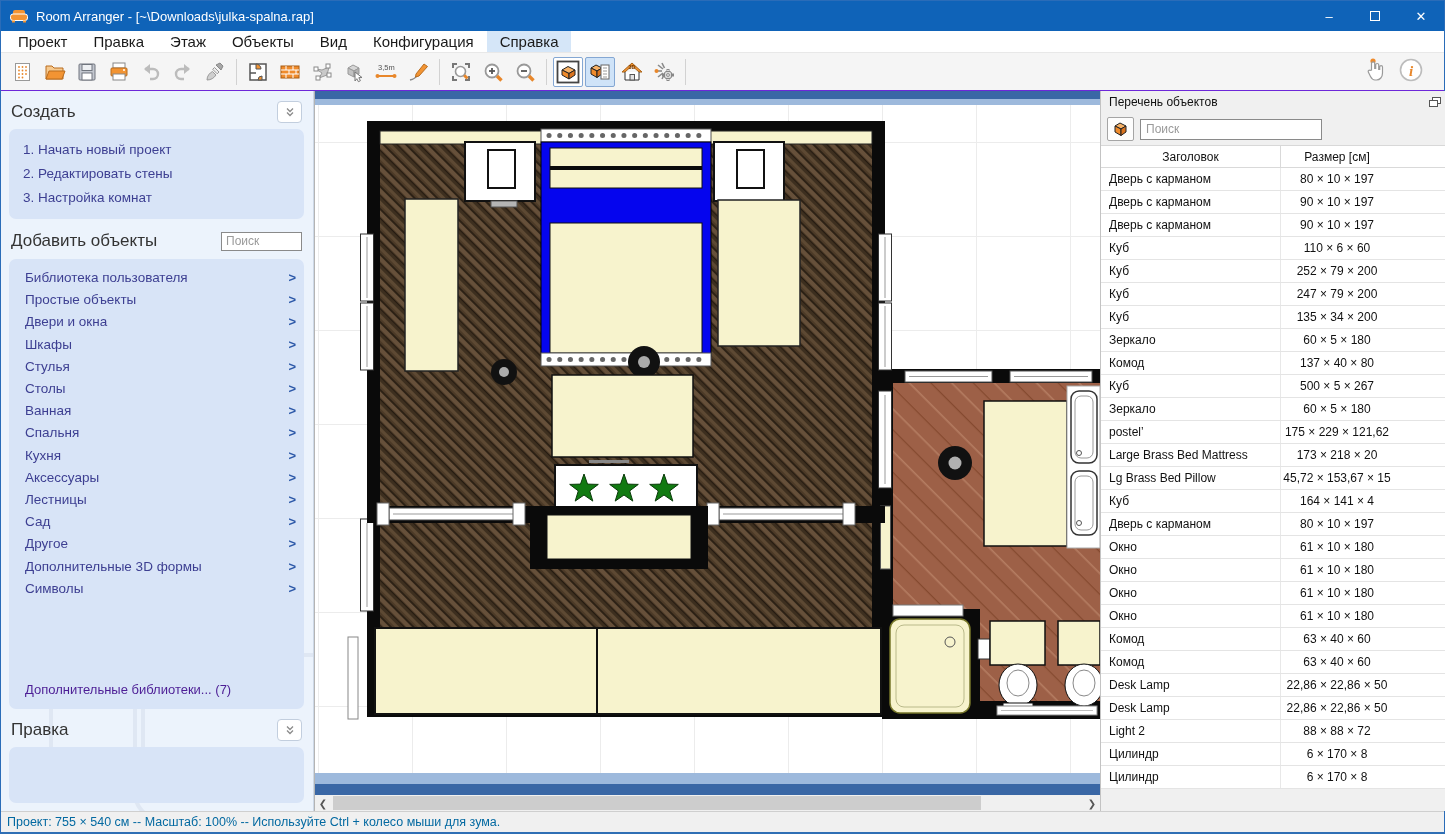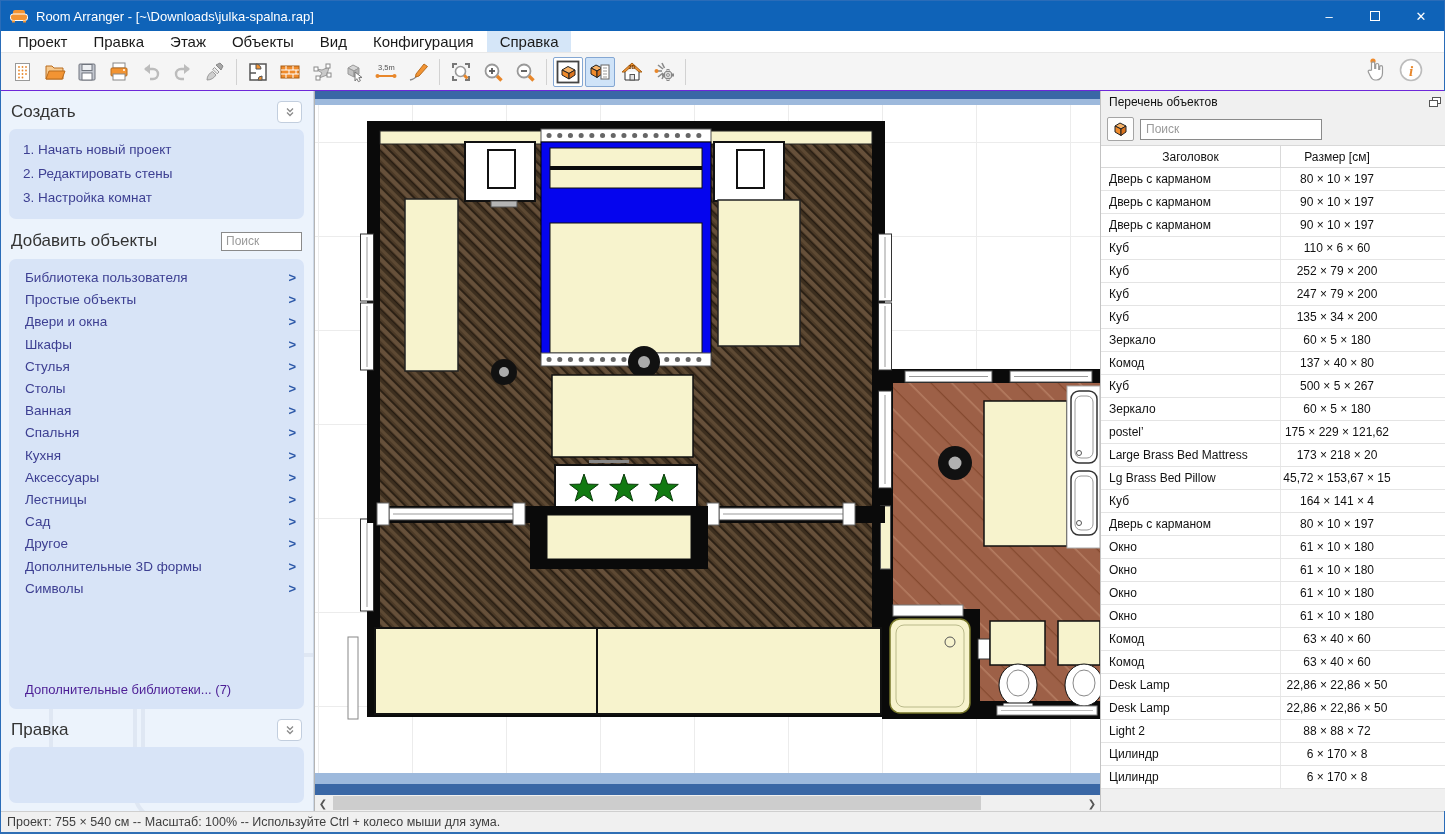--- a/index.html
+++ b/index.html
@@ -83,21 +83,21 @@
   .tname { width:180px; padding-left:8px; border-right:1px solid #e8e8e8; height:100%; line-height:22px; white-space:nowrap; overflow:hidden; }
   .tsize { width:112px; text-align:center; }
   .vscroll { position:absolute; right:0; top:0; bottom:0; width:15px; background:#f0f0f0; border-left:1px solid #dcdcdc; }
   .varrow { height:15px; display:flex; align-items:center; justify-content:center; font-size:8px; color:#555; }
   .varrow.dn { position:absolute; bottom:0; left:0; right:0; }
   .vthumb { position:absolute; top:18px; left:1px; width:13px; height:72%; background:#cdcdcd; }
   .pgrip { height:22px; position:relative; }
   .pgrip svg { position:absolute; right:2px; bottom:3px; }
 
   
-  .statusbar { height:24px; background:#f0f0f0; border-top:1px solid #cfcfcf; border-bottom:3px solid #2f6fb4; display:flex; align-items:center; font-size:12.5px; color:#404040; padding-left:6px; flex:0 0 auto; }
+  .statusbar { height:24px; background:#f0f0f0; border-top:1px solid #cfcfcf; border-bottom:3px solid #2f6fb4; display:flex; align-items:center; font-size:12.5px; color:#0369a1; padding-left:6px; flex:0 0 auto; }
 </style>
 </head>
 <body>
 
 <div class="app">
 
   <div class="titlebar">
     <span class="appicon">
       <svg width="18" height="14" viewBox="0 0 18 14">
           <rect x="3" y="1" width="12" height="6" rx="2" fill="#f29433"></rect>

